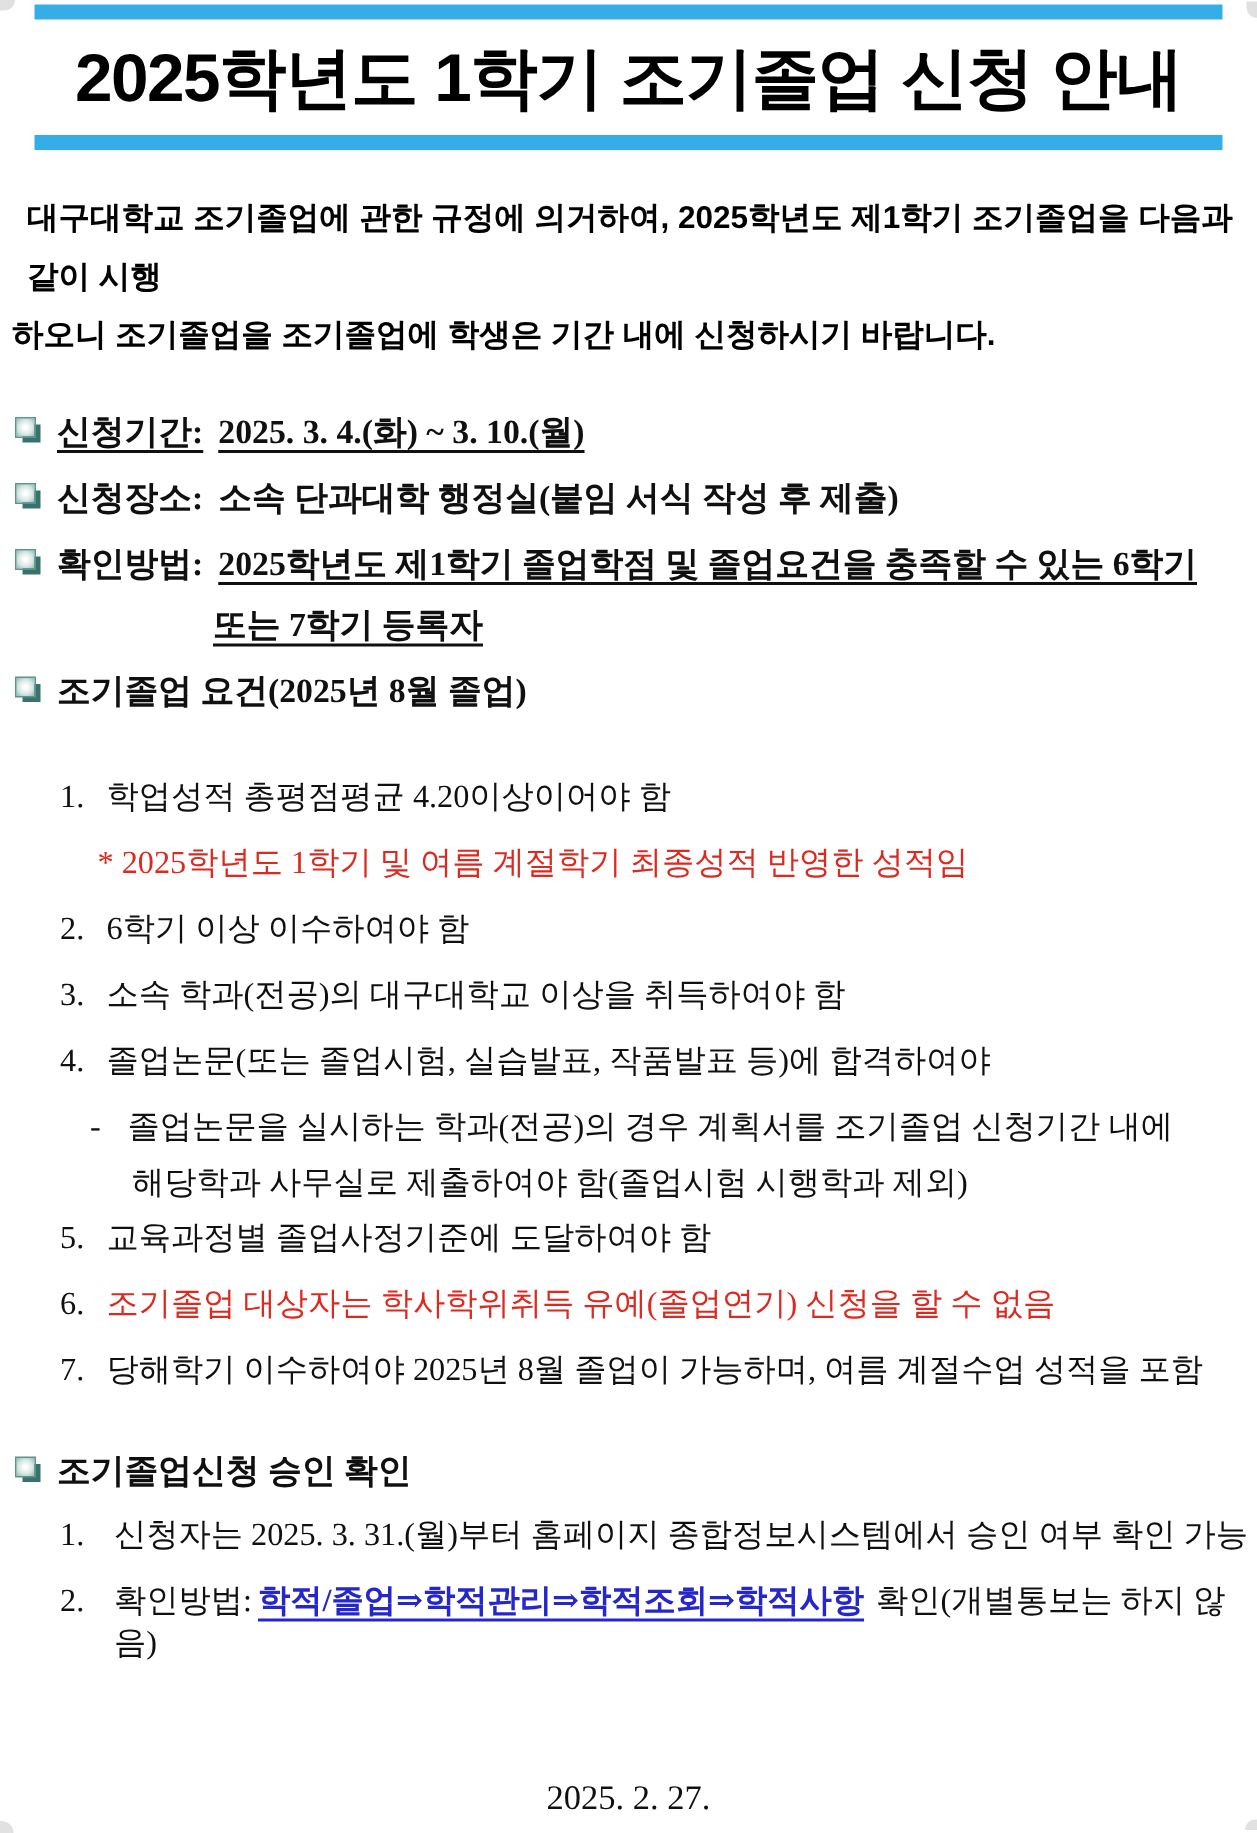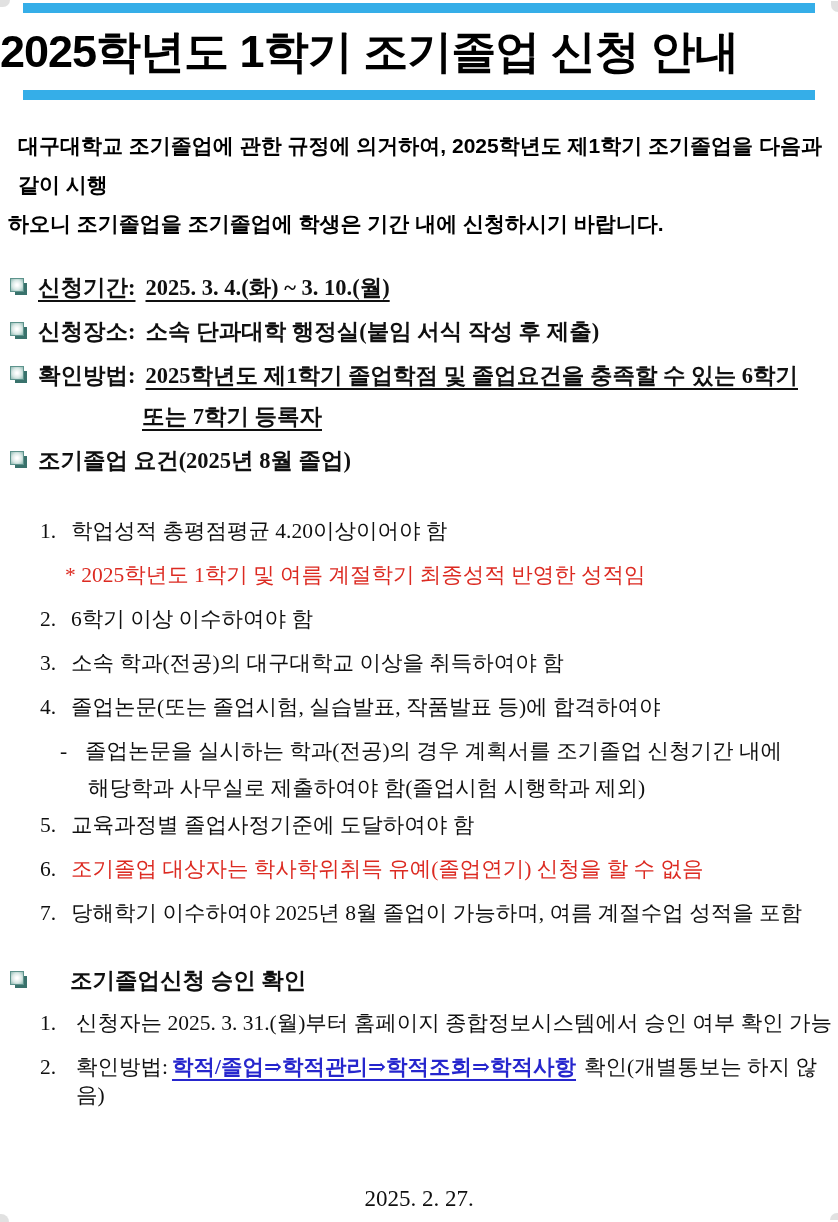--- a/index.html
+++ b/index.html
@@ -14,21 +14,21 @@
   }
 
   
   .bar { height:10px; margin:0 23px; background:var(--accent_blue,#35aee8); }
   .bar-top { margin-top:3px; }
   .doc-title {
     font-family:"Liberation Sans","DejaVu Sans",sans-serif;
     font-weight:900;
     font-size:45px;
     line-height:50px;
-    text-align:left;
+    text-align:center;
     color:#000;
     padding:14px 0 13px;
     letter-spacing:-1px;
   }
 
   
   .intro {
     margin:26px 8px 0 8px;
     font-family:"Liberation Sans","DejaVu Sans",sans-serif;
     font-weight:700;
@@ -73,21 +73,21 @@
     color:var(--red_text,#dc2a21);
     margin:0 0 17px 25px;
     line-height:27px;
   }
   .req-sub { margin-left:20px; margin-bottom:10px; }
   .req-sub .marker { width:25px; }
   .req-sub-cont { margin-left:48px; line-height:27px; margin-bottom:10px; }
   .red { color:var(--red_text,#dc2a21); }
 
   
-  .approval-header { margin-top:40px; margin-bottom:14px;gap:32px; }
+  .approval-header { margin-top:40px; margin-bottom:14px; }
   .appr-list { padding-left:40px; font-size:21.5px; }
   .appr-item { display:flex; line-height:28px; margin-bottom:16px; }
   .appr-item .marker { width:36px; flex:none; }
   .appr-link {
     color:var(--link_blue,#2626cd);
     font-weight:700;
     text-decoration:underline;
     text-underline-offset:5px;
     margin:0 8px 0 4px;
   }

